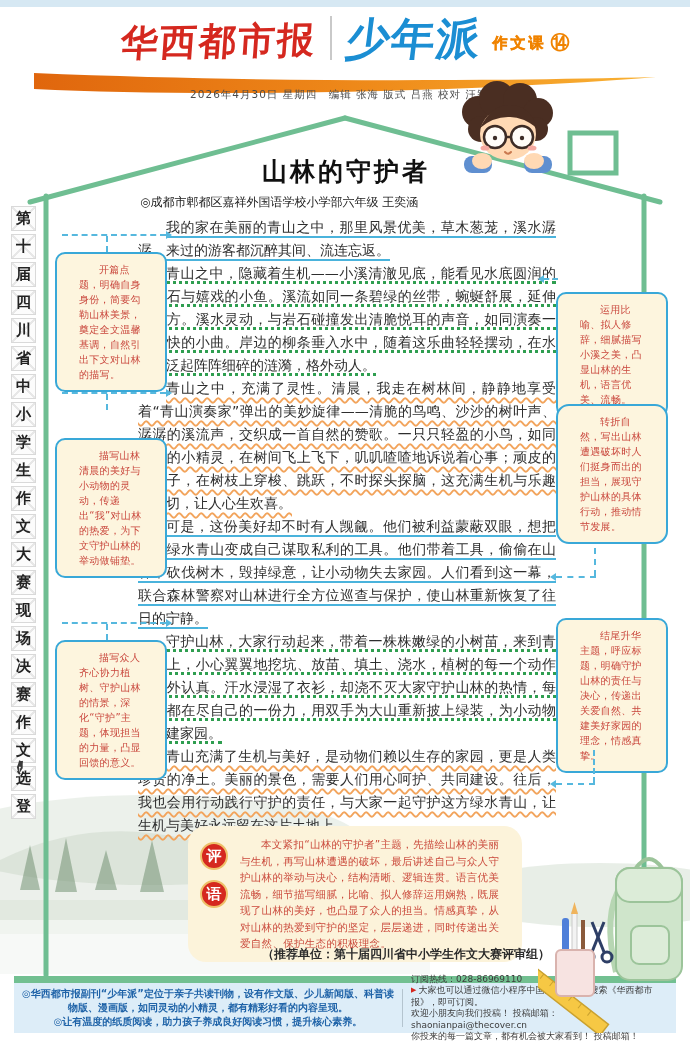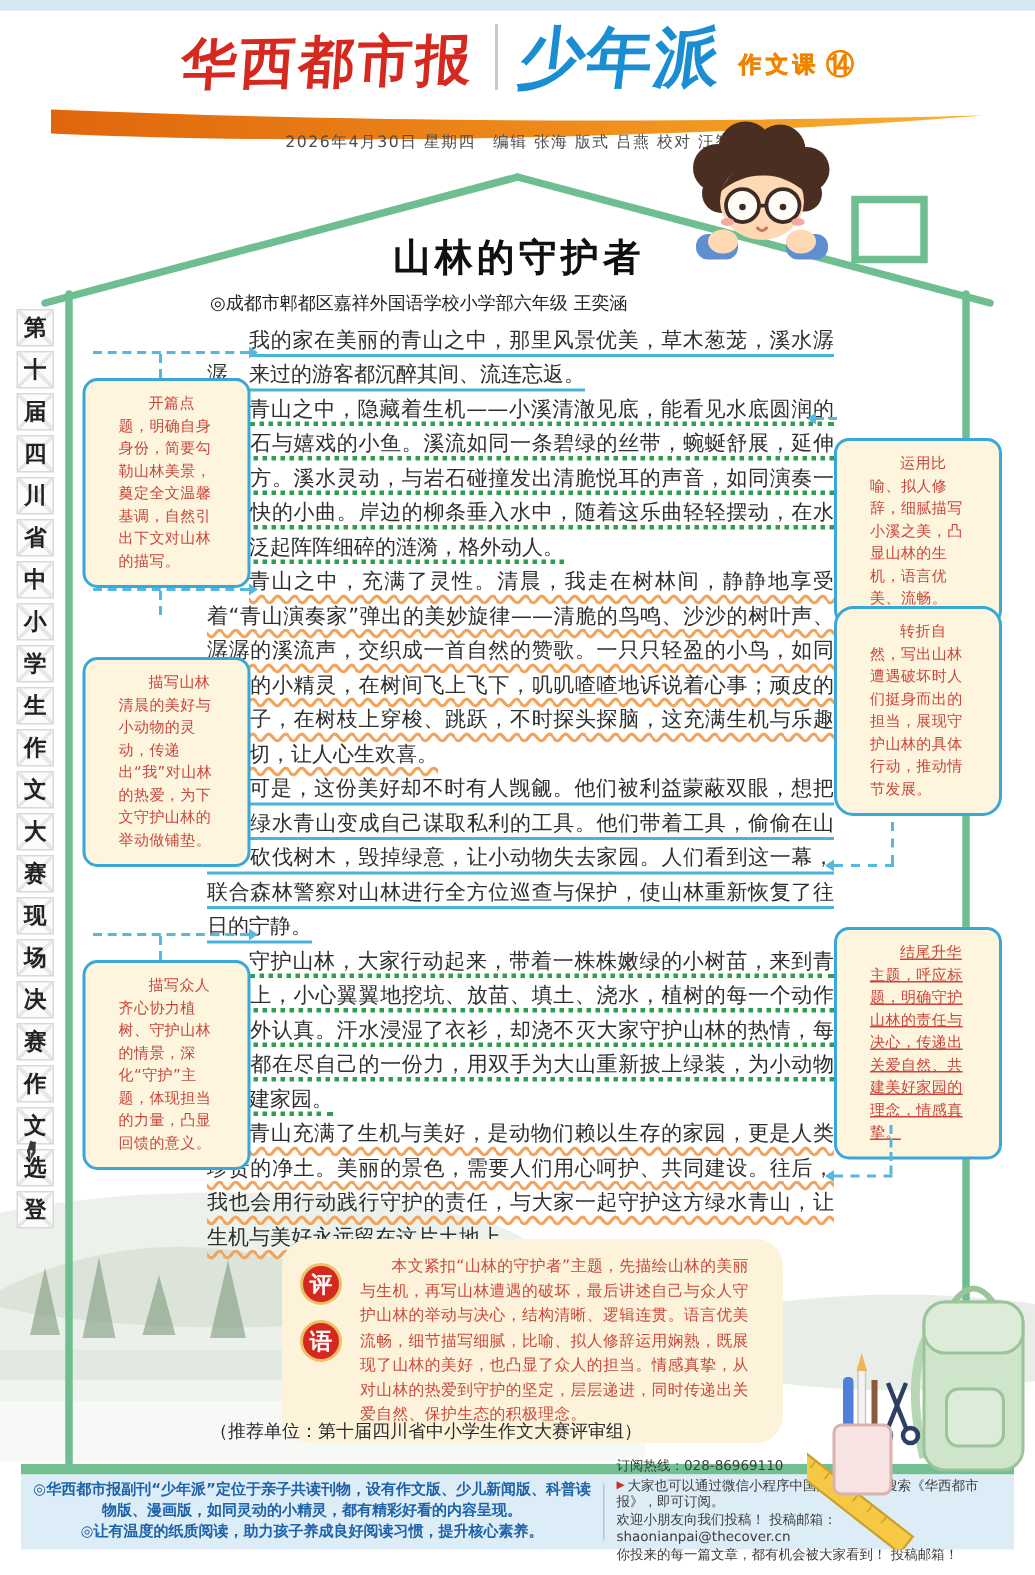--- a/index.html
+++ b/index.html
@@ -46,37 +46,37 @@
   .ul-orange{text-decoration:underline;text-decoration-style:wavy;text-decoration-color:#f2a45c;
              text-decoration-thickness:1.5px;text-underline-offset:4px;}
   
   .note{border:2px solid #39a8d8;border-radius:10px;background:#fdf5de;padding:8px 22px;
         color:#c9473d;font-size:10px;line-height:15px;text-indent:2em;z-index:2;letter-spacing:.3px;}
   #note-l1{left:55px;top:252px;width:64px;}
   #note-l2{left:55px;top:399px;width:64px;margin-top:39px;}
   #note-l3{left:55px;top:640px;width:64px;}
   #note-r1{left:556px;top:292px;width:64px;}
   #note-r2{left:556px;top:404px;width:64px;border-radius:13px;}
-  #note-r3{left:556px;top:618px;width:64px;text-decoration:underline;}
+  #note-r3{left:556px;top:618px;width:64px;}
   
   .dash-h{border-top:2px dashed #56b8de;height:0;z-index:2;}
   .dash-v{border-left:2px dashed #56b8de;width:0;z-index:2;}
   .arr-r{width:0;height:0;border-top:4px solid transparent;border-bottom:4px solid transparent;
          border-left:6px solid #56b8de;z-index:2;}
   .arr-l{width:0;height:0;border-top:4px solid transparent;border-bottom:4px solid transparent;
          border-right:6px solid #56b8de;z-index:2;}
   
   #comment-box{left:188px;top:826px;width:334px;min-height:110px;background:#fcf3da;border-radius:18px;
       padding:10px 14px 10px 52px;box-sizing:border-box;z-index:3;}
   .comment-badge{position:absolute;left:12px;width:28px;height:28px;border-radius:50%;background:#d5281f;
       border:2px solid #eec06a;color:#fff;display:flex;align-items:center;justify-content:center;
       font-family:"DejaVu Serif",serif;font-size:15px;font-weight:700;box-sizing:border-box;}
   #comment-badge-1{top:16px;} #comment-badge-2{top:54px;}
   #comment-text{font-size:10.5px;line-height:16.5px;color:#ca4a3c;text-indent:2em;letter-spacing:.3px;}
-  #recommend{left:140px;top:946px;width:410px;text-align:left;font-size:12px;font-weight:400;
+  #recommend{left:140px;top:946px;width:410px;text-align:right;font-size:12px;font-weight:700;
       color:#2b2b2b;z-index:3;}
   
   #footer-bar{left:14px;top:976px;width:662px;height:7px;background:#72c091;z-index:3;}
   #footer{left:14px;top:983px;width:662px;height:50px;background:#ddedf8;z-index:3;
       display:flex;align-items:center;box-sizing:border-box;padding:3px 8px;}
   #footer-left{width:372px;text-align:center;color:#1f63a8;font-weight:700;font-size:10px;line-height:14px;}
   #footer-div{width:1px;height:38px;background:#b4c4cf;margin:0 8px;}
   #footer-right{flex:1;font-size:9px;line-height:11.5px;color:#3c3c3c;}
   .red-arr{color:#d5281f;font-size:7px;margin-right:2px;vertical-align:1px;}
 </style>

